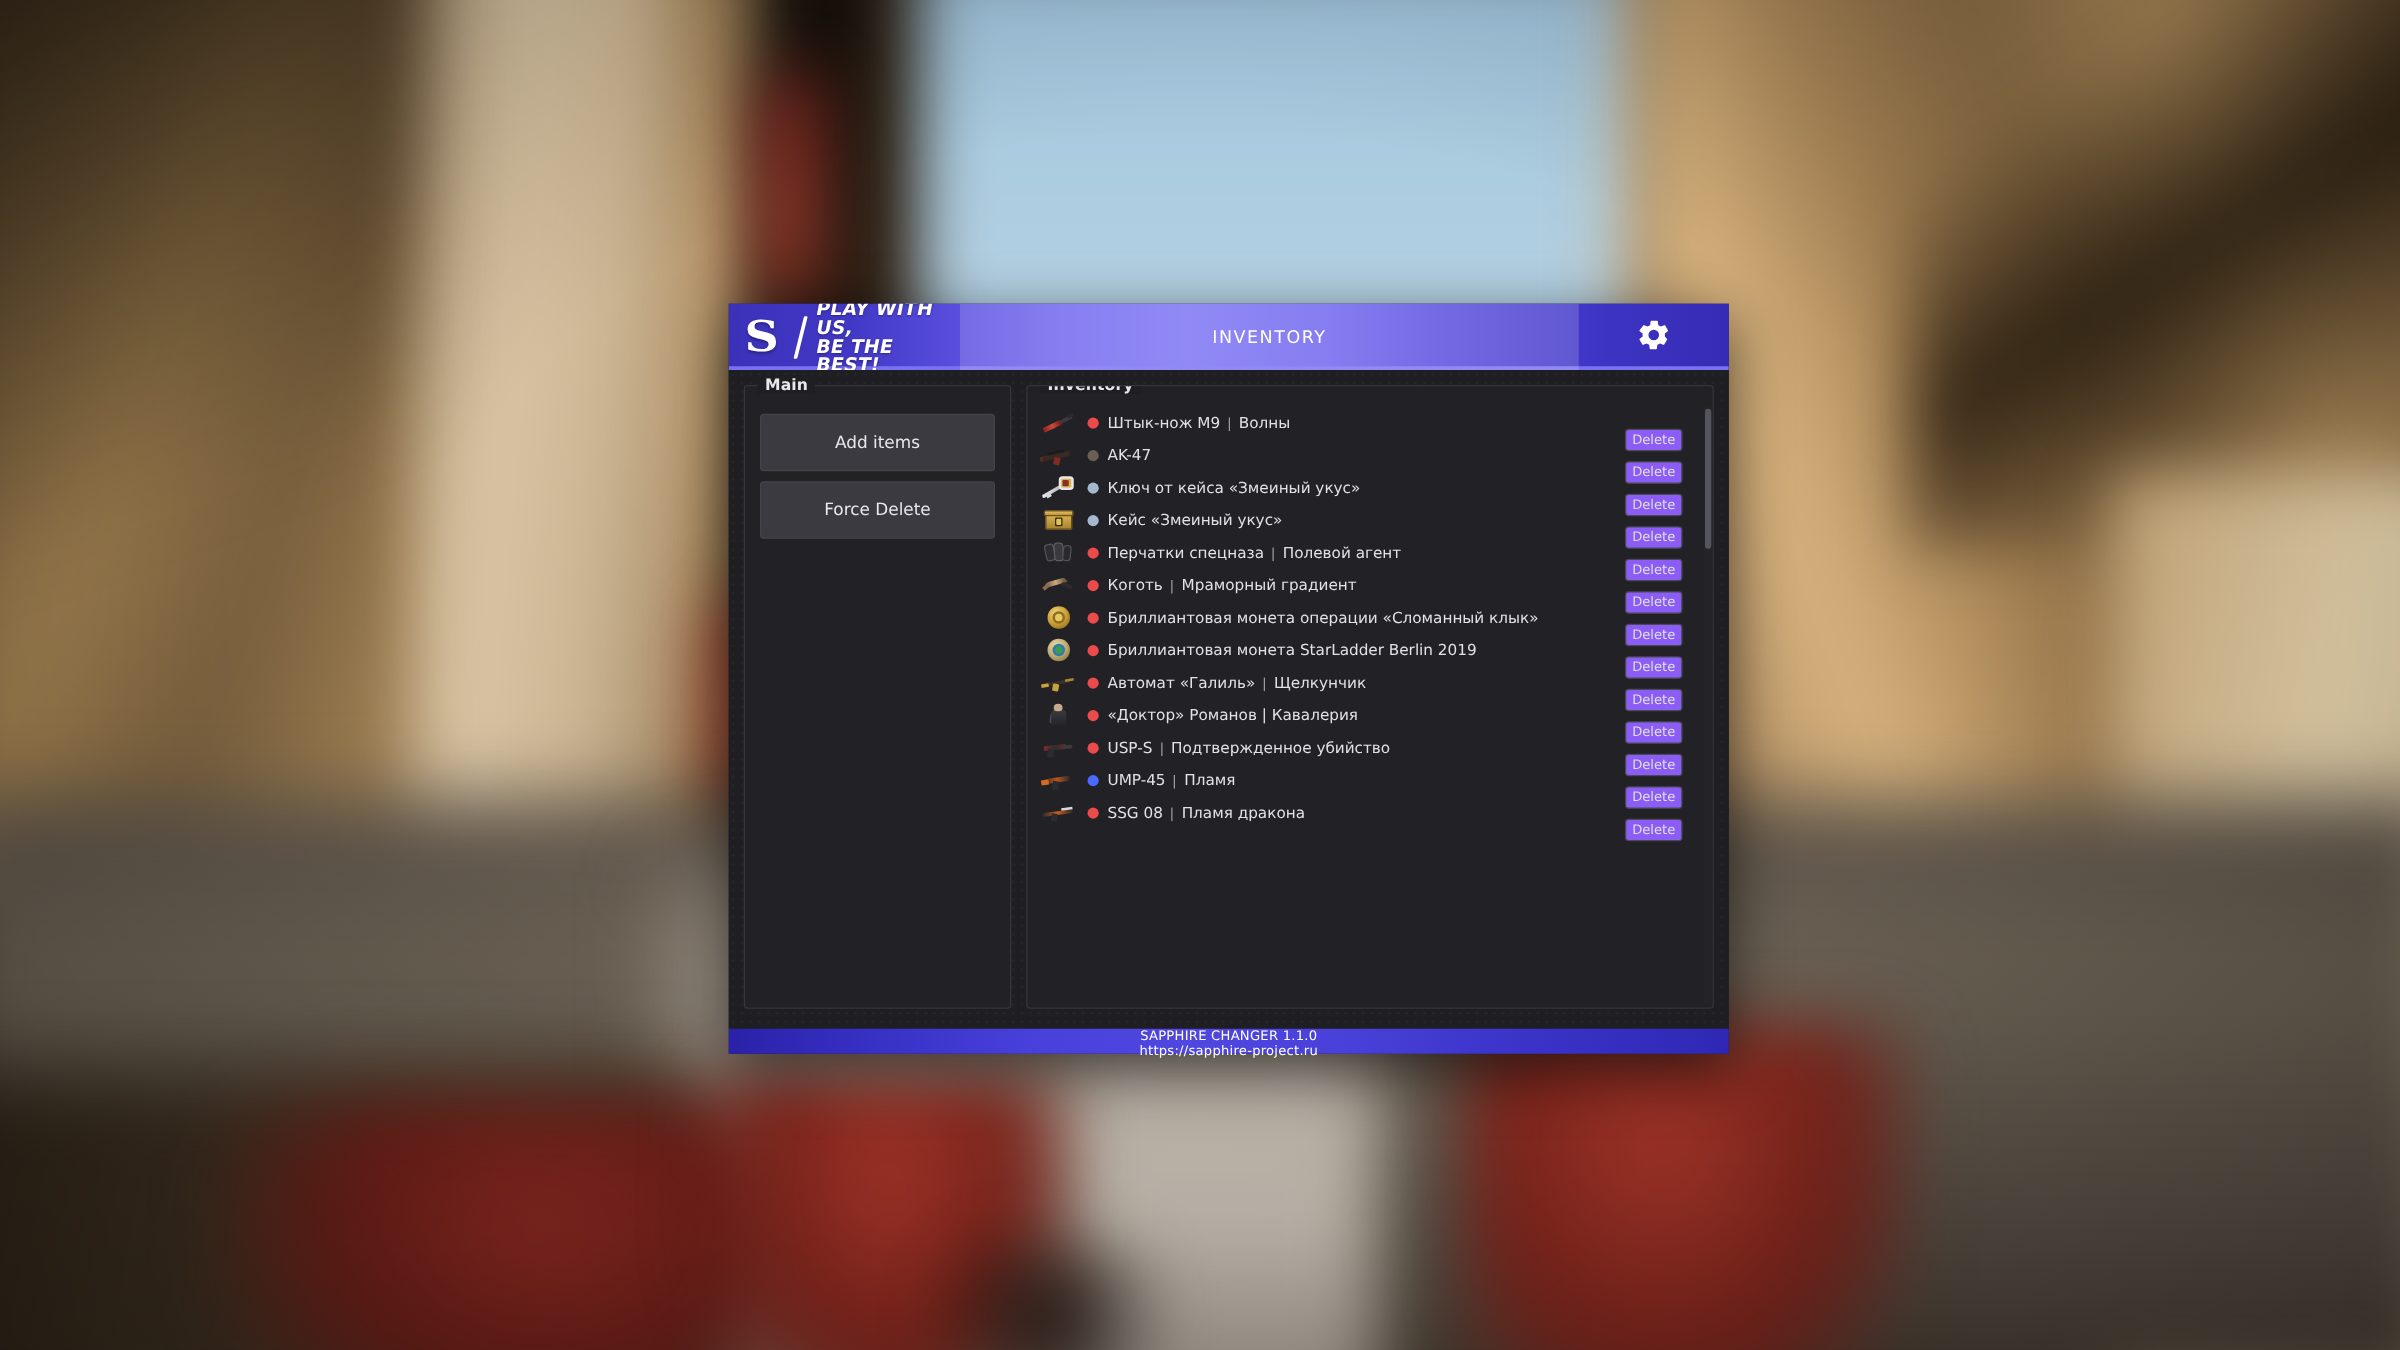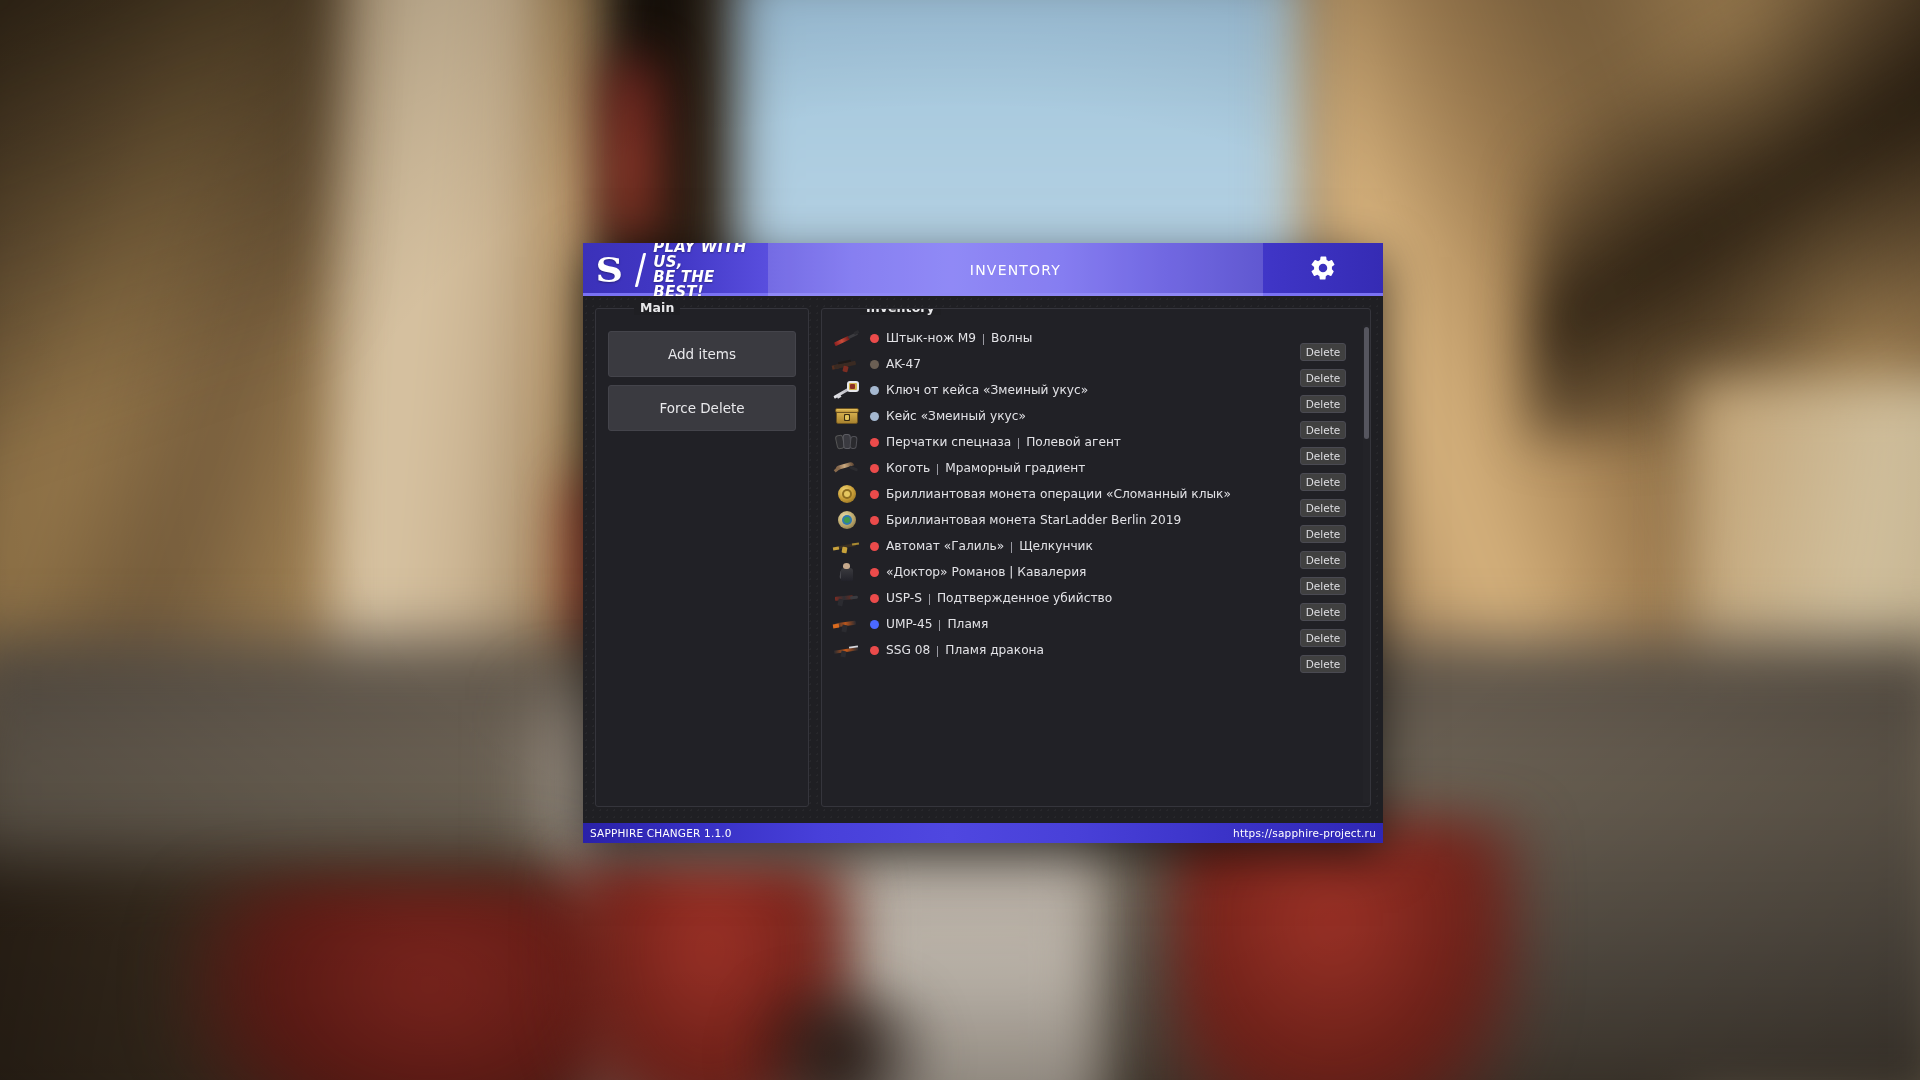--- a/index.html
+++ b/index.html
@@ -257,21 +257,20 @@
   .groupbox > .gb-title {
     position: absolute;
     top: -9px;
     left: 10px;
     padding: 0 6px;
     background: #1f1f23;
     color: #e8e8ea;
     font-size: 12.5px;
     font-weight: 700;
     letter-spacing: .1px;
-    margin-left: 28px;
   }
 
   #left-panel {
     width: 214px;
     height: 499px;
     padding: 22px 12px 0 12px;
   }
   .side-btn {
     width: 100%;
     height: 46px;
@@ -326,21 +325,21 @@
   .inv-name .sep {
     display: inline-block;
     border-left: 1px solid #9a9aa2;
     height: 11px;
     margin: 0 7px -1px 7px;
     vertical-align: middle;
   }
   .del-btn {
     width: 46px;
     height: 18px;
-    background: #404040;
+    background: #8b5cf6;
     border: 1px solid #4a4a52;
     border-radius: 3px;
     color: #dfdfe3;
     font-size: 10.5px;
     font-family: inherit;
     cursor: pointer;
     flex: 0 0 46px;
     line-height: 1;
     padding: 0;
     margin-top: 28px;
@@ -371,20 +370,21 @@
     display: flex;
     align-items: center;
     justify-content: space-between;
     padding: 0 7px;
     background: linear-gradient(90deg,
       #2a21a8 0%, #3730c4 14%, #4840da 30%, #4f47e0 46%,
       #4840d8 62%, #3b33c8 80%, #2f27b4 100%);
     color: #ffffff;
     font-size: 10.5px;
     letter-spacing: .2px;
+    flex-direction: column;
   }
 
   
   .ico { position: absolute; left: 0; top: 0; width: 30px; height: 22px; }
   .ico i { position: absolute; display: block; }
 
   
   .k-blade { left:2px; top:12px; width:16px; height:4px; background:linear-gradient(90deg,#8d1f1f,#c94c3a,#6d1717); transform:rotate(-26deg); border-radius:1px; }
   .k-hilt  { left:16px; top:7px; width:10px; height:3px; background:#3b3b3f; transform:rotate(-26deg); border-radius:1px; }
   .k-tip   { left:22px; top:4px; width:5px; height:3px; background:#2b2b2f; transform:rotate(-26deg); }

